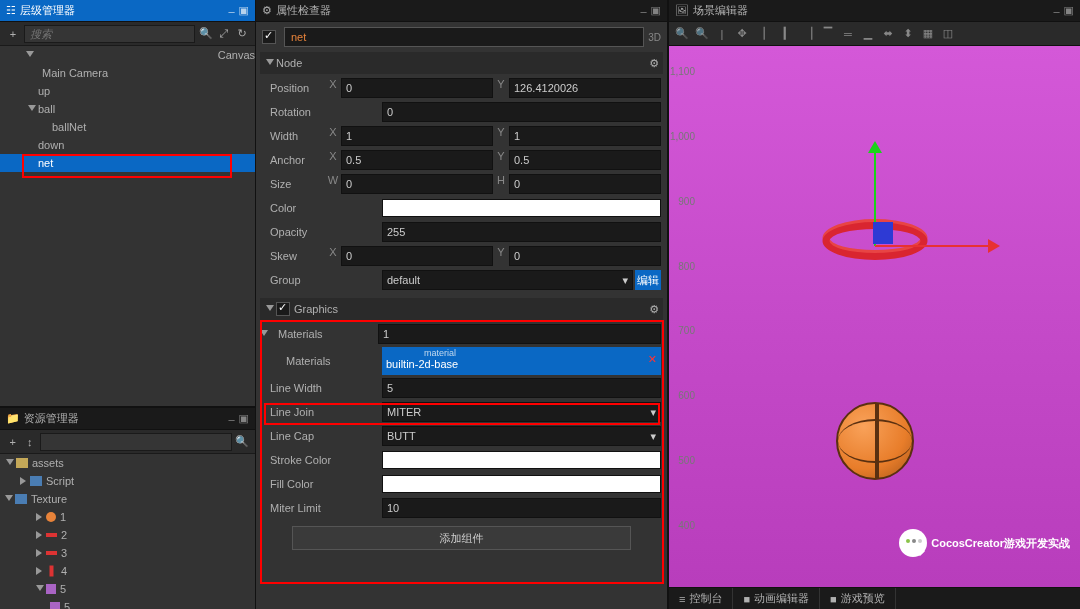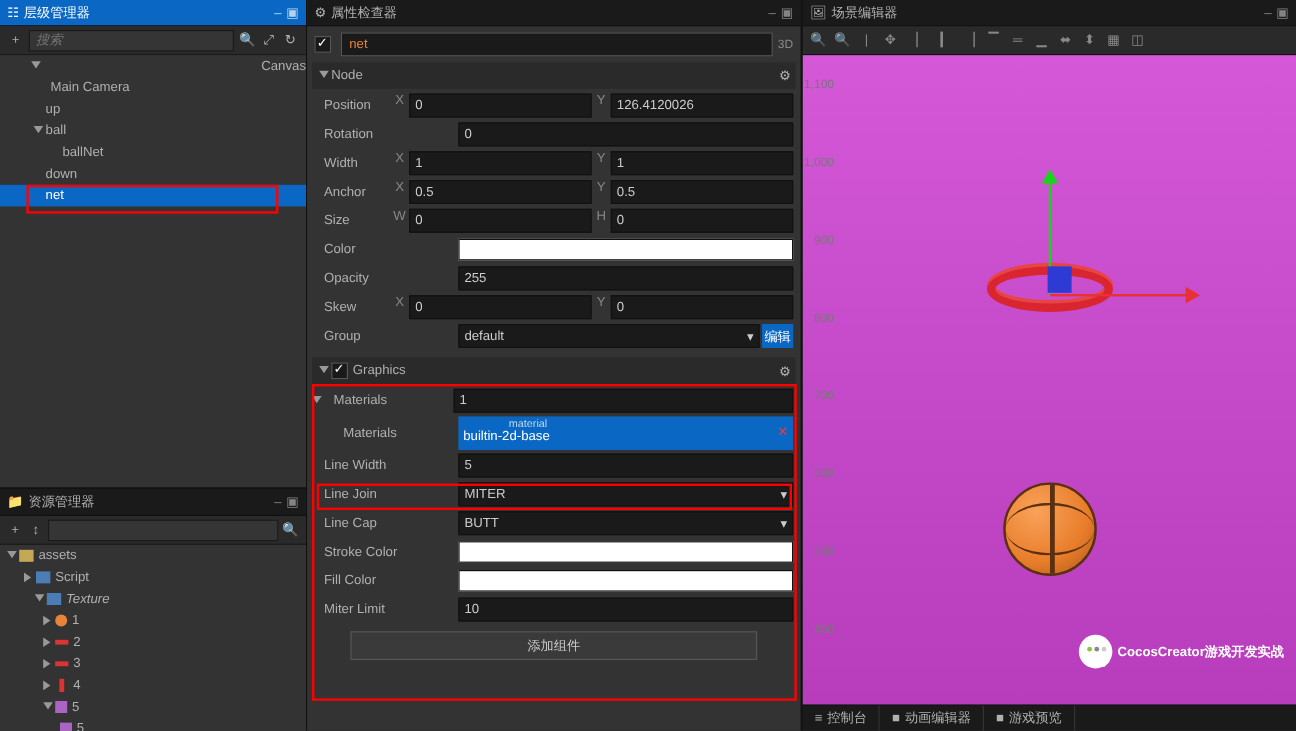--- a/index.html
+++ b/index.html
@@ -153,21 +153,21 @@
       <div class="tree-row" style="padding-left:4px;">
           <span class="tw open"></span>
           <span class="folder-ico root"></span>
           <span>assets</span>
         </div>
       <div class="tree-row" style="padding-left:18px;">
           <span class="tw closed"></span>
           <span class="folder-ico"></span>
           <span>Script</span>
         </div>
-      <div class="tree-row" style="padding-left:27px;font-style:italic;">
+      <div class="tree-row" style="padding-left:3px;">
           <span class="tw open"></span>
           <span class="folder-ico"></span>
           <span>Texture</span>
         </div>
       <div class="tree-row" style="padding-left:34px;">
           <span class="tw closed"></span>
           <span class="ball-ico"></span>
           <span>1</span>
         </div>
       <div class="tree-row" style="padding-left:34px;">

